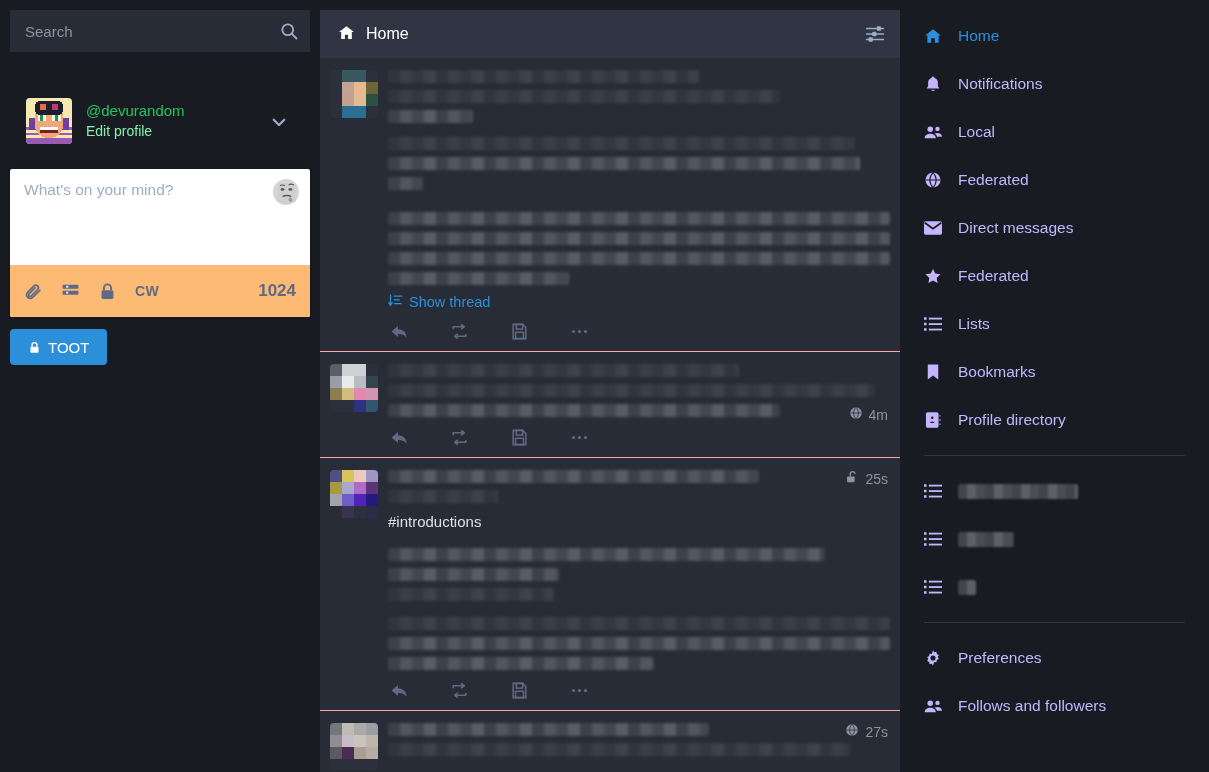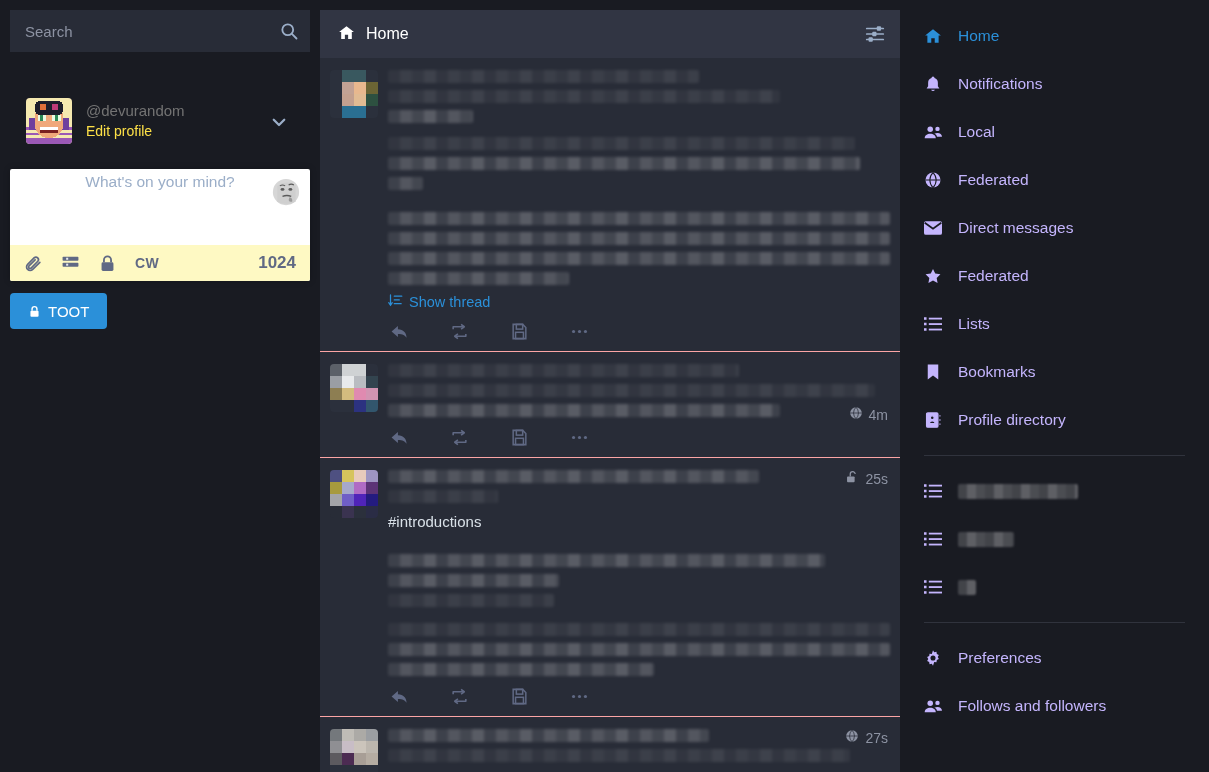--- a/index.html
+++ b/index.html
@@ -46,52 +46,51 @@
     position: relative;
     height: 52px;
   }
   .avatar {
     width: 46px; height: 46px; flex: 0 0 46px;
     border-radius: 4px;
     overflow: hidden;
     background: #3d2b4e;
   }
   .profile-text { margin-left: 14px; line-height: 1.35; }
-  .handle { color: #737373; font-size: 15px; }
-  .edit-profile { color: #fde047; font-size: 14px; }
+  .handle { color: #22c55e; font-size: 15px; }
+  .edit-profile { color: #86efac; font-size: 14px; }
   .chevron {
     position: absolute; right: 22px; top: 18px;
     width: 18px; height: 18px; color: #9baec8;
   }
 
   .composer {
     margin-top: 22px;
     background: #fff;
     border-radius: 2px;
     box-shadow: 0 0 6px rgba(0,0,0,.25);
     overflow: hidden;
   }
   .composer-textarea {
     position: relative;
-    height: 76px;
-    padding: 4px 14px;
-    text-align: center;
+    height: 96px;
+    padding: 12px 14px;
   }
   .composer-ph {
     color: #9baec8;
     font-size: 15.5px;
   }
   .think-emoji {
     position: absolute; right: 10px; top: 9px;
     width: 28px; height: 28px;
     border-radius: 50%;
   }
   .composer-bar {
-    background: #fef9c3;
-    height: 36px;
+    background: #fdba74;
+    height: 52px;
     display: flex; align-items: center;
     padding: 0 14px;
     gap: 18px;
   }
   .composer-bar .cicon { width: 19px; height: 19px; color: #606984; display:block; }
   .cw-label {
     color: #606984; font-size: 14px; font-weight: bold;
     letter-spacing: .3px;
   }
   .char-count {
@@ -166,21 +165,21 @@
     background-image:
       repeating-linear-gradient(90deg,
         rgba(255,255,255,.10) 0 12px,
         rgba(255,255,255,.20) 12px 24px,
         rgba(255,255,255,.13) 24px 36px,
         rgba(255,255,255,.23) 36px 48px);
     filter: blur(1.4px);
   }
   .blur-line.dim { opacity: .45; }
   .blur-line.bright { opacity: 1; }
-  .hashtag { color: #d9e1e8; font-size: 15px; margin: 4px 0 24px 0; }
+  .hashtag { color: #d9e1e8; font-size: 15px; margin: 4px 0 18px 0; }
   .meta {
     position: absolute; top: 12px; right: 12px;
     display: flex; align-items: center; gap: 6px;
     color: #8d93a3; font-size: 14px;
   }
   .meta svg { width: 14px; height: 14px; }
   .show-thread {
     display: flex; align-items: center; gap: 6px;
     color: #2b90d9; font-size: 14.5px;
     margin: 8px 0 4px 0; cursor: pointer;

